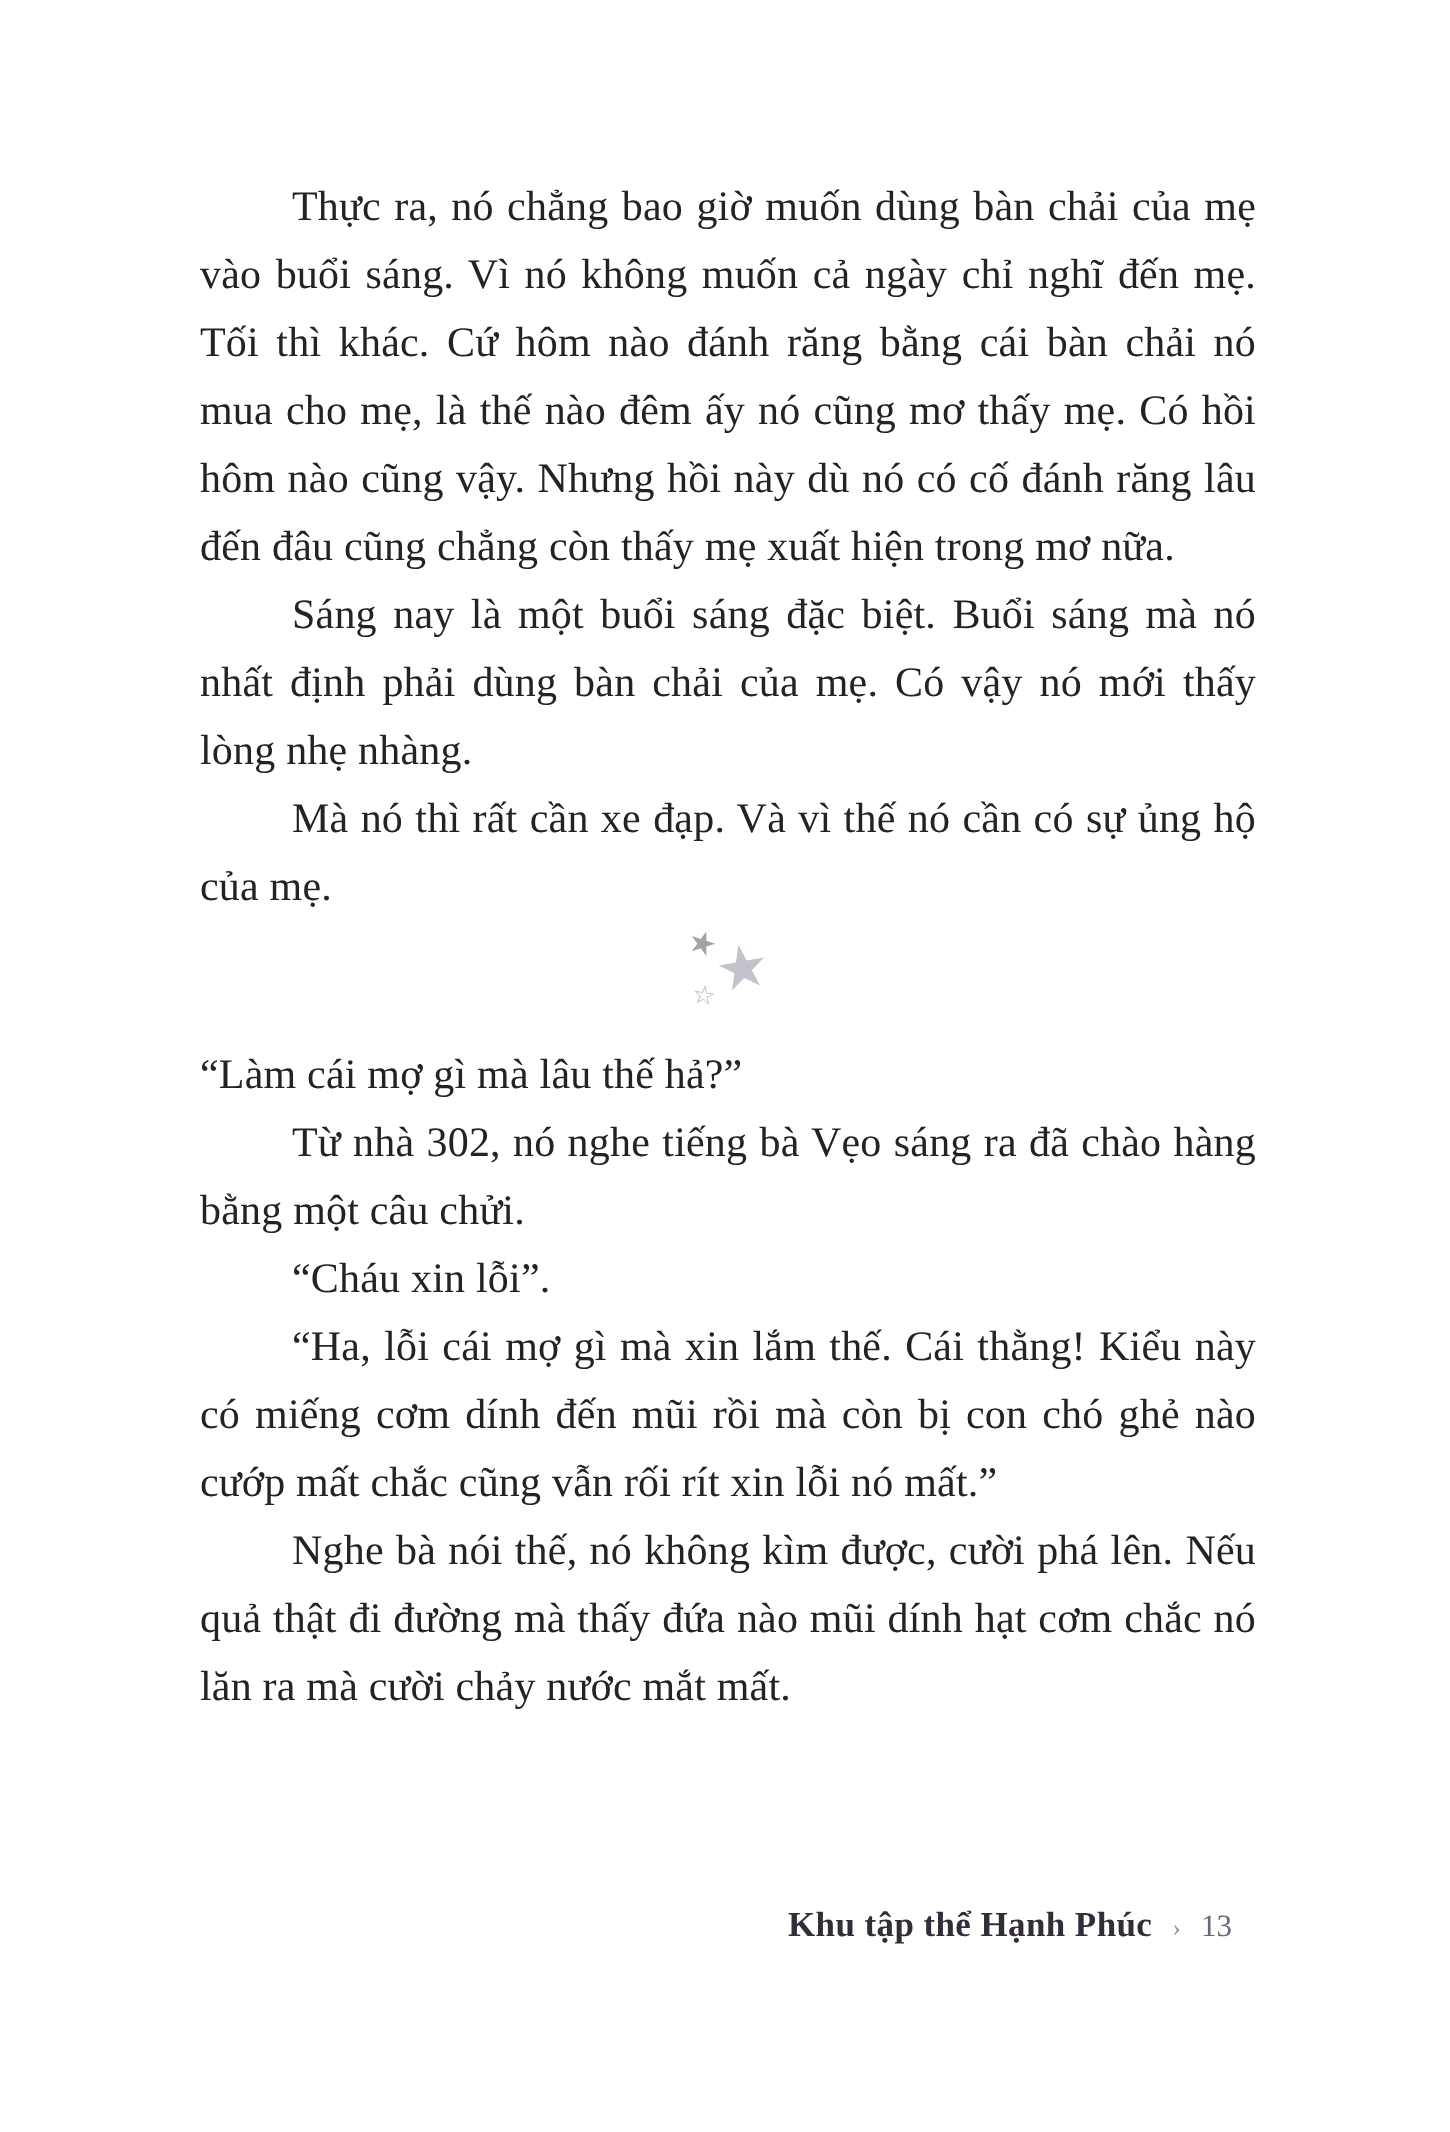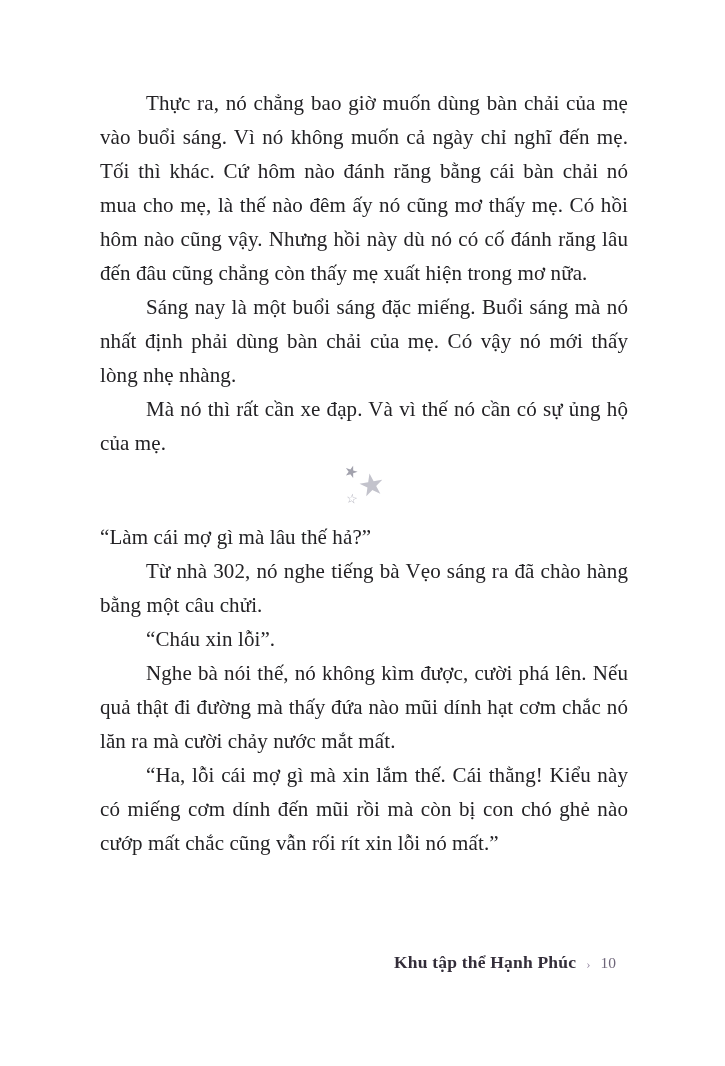--- a/index.html
+++ b/index.html
@@ -94,36 +94,36 @@
   }
 </style>
 </head>
 <body>
 
 <div class="page">
 
   <div class="text-block">
 
     <p class="book-line indent">Thực ra, nó chẳng bao giờ muốn dùng bàn chải của mẹ vào buổi sáng. Vì nó không muốn cả ngày chỉ nghĩ đến mẹ. Tối thì khác. Cứ hôm nào đánh răng bằng cái bàn chải nó mua cho mẹ, là thế nào đêm ấy nó cũng mơ thấy mẹ. Có hồi hôm nào cũng vậy. Nhưng hồi này dù nó có cố đánh răng lâu đến đâu cũng chẳng còn thấy mẹ xuất hiện trong mơ nữa.</p>
-    <p class="book-line indent">Sáng nay là một buổi sáng đặc miếng. Buổi sáng mà nó nhất định phải dùng bàn chải của mẹ. Có vậy nó mới thấy lòng nhẹ nhàng.</p>
+    <p class="book-line indent">Sáng nay là một buổi sáng đặc biệt. Buổi sáng mà nó nhất định phải dùng bàn chải của mẹ. Có vậy nó mới thấy lòng nhẹ nhàng.</p>
     <p class="book-line indent">Mà nó thì rất cần xe đạp. Và vì thế nó cần có sự ủng hộ của mẹ.</p>
 
     <div class="divider">
       <span class="star star-sm">★</span>
       <span class="star star-lg">★</span>
       <span class="star star-xs">☆</span>
     </div>
 
     <p class="book-line">“Làm cái mợ gì mà lâu thế hả?”</p>
     <p class="book-line indent">Từ nhà 302, nó nghe tiếng bà Vẹo sáng ra đã chào hàng bằng một câu chửi.</p>
     <p class="book-line indent">“Cháu xin lỗi”.</p>
+    <p class="book-line indent">“Ha, lỗi cái mợ gì mà xin lắm thế. Cái thằng! Kiểu này có miếng cơm dính đến mũi rồi mà còn bị con chó ghẻ nào cướp mất chắc cũng vẫn rối rít xin lỗi nó mất.”</p>
     <p class="book-line indent">Nghe bà nói thế, nó không kìm được, cười phá lên. Nếu quả thật đi đường mà thấy đứa nào mũi dính hạt cơm chắc nó lăn ra mà cười chảy nước mắt mất.</p>
-    <p class="book-line indent">“Ha, lỗi cái mợ gì mà xin lắm thế. Cái thằng! Kiểu này có miếng cơm dính đến mũi rồi mà còn bị con chó ghẻ nào cướp mất chắc cũng vẫn rối rít xin lỗi nó mất.”</p>
 
   </div>
 
   <div class="footer">
     <span class="footer-title">Khu tập thể Hạnh Phúc</span>
     <span class="footer-sep">›</span>
-    <span class="footer-page">10</span>
+    <span class="footer-page">13</span>
   </div>
 
 </div>
 
 </body></html>

